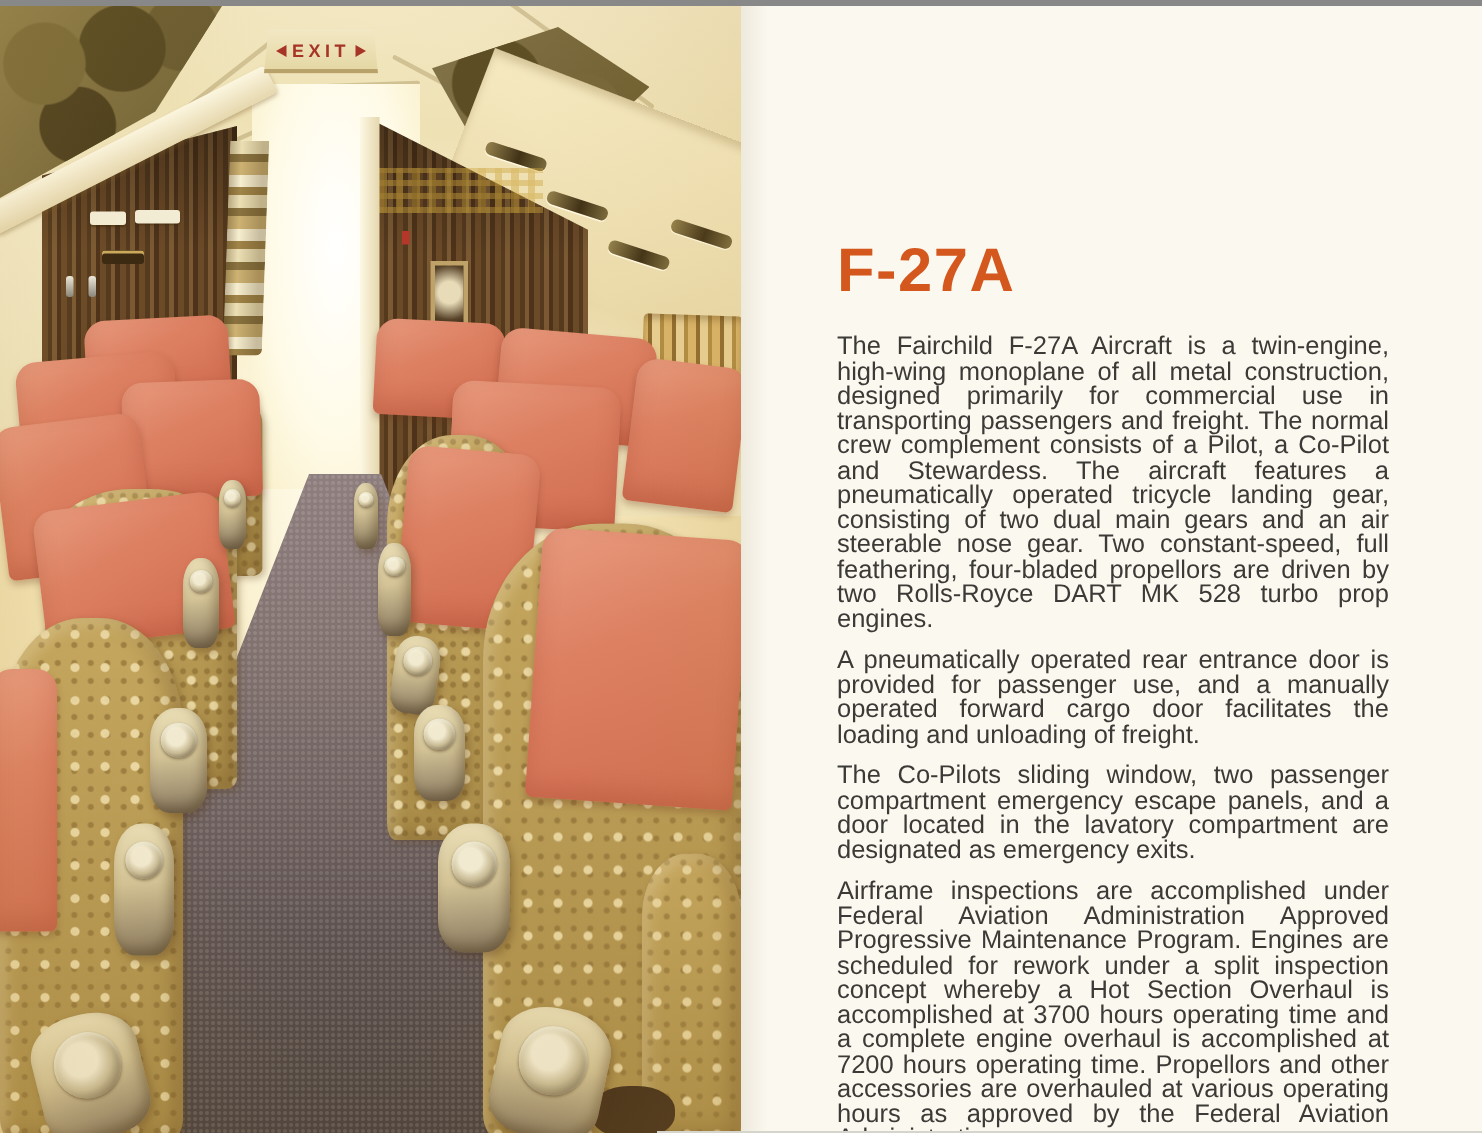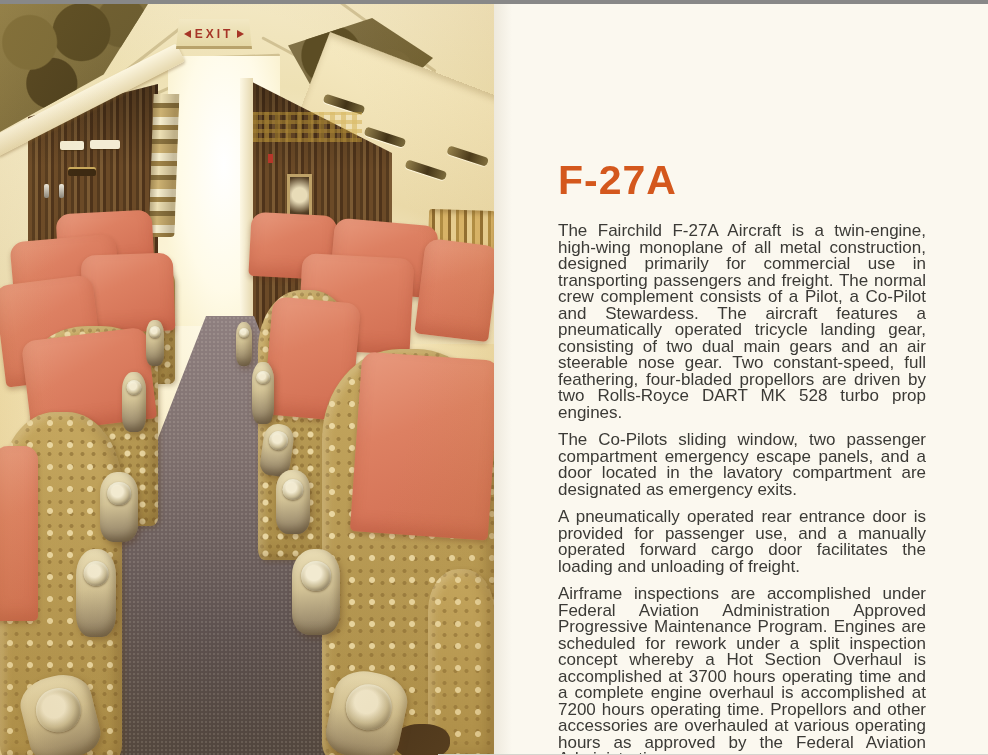--- a/index.html
+++ b/index.html
@@ -244,19 +244,19 @@
       </div>
 
     <div class="shadow-blob"></div>
   </div>
 
   <div class="gutter"></div>
 
   <div class="content">
     <h1 class="article-title">F-27A</h1>
     <p>The Fairchild F-27A Aircraft is a twin-engine, high-wing monoplane of all metal construction, designed primarily for commercial use in transporting passengers and freight. The normal crew complement consists of a Pilot, a Co-Pilot and Stewardess. The aircraft features a pneumatically operated tricycle landing gear, consisting of two dual main gears and an air steerable nose gear. Two constant-speed, full feathering, four-bladed propellors are driven by two Rolls-Royce DART MK 528 turbo prop engines.</p>
+    <p>A pneumatically operated rear entrance door is provided for passenger use, and a manually operated forward cargo door facilitates the loading and unloading of freight.</p>
     <p>The Co-Pilots sliding window, two passenger compartment emergency escape panels, and a door located in the lavatory compartment are designated as emergency exits.</p>
-    <p>A pneumatically operated rear entrance door is provided for passenger use, and a manually operated forward cargo door facilitates the loading and unloading of freight.</p>
     <p>Airframe inspections are accomplished under Federal Aviation Administration Approved Progressive Maintenance Program. Engines are scheduled for rework under a split inspection concept whereby a Hot Section Overhaul is accomplished at 3700 hours operating time and a complete engine overhaul is accomplished at 7200 hours operating time. Propellors and other accessories are overhauled at various operating hours as approved by the Federal Aviation Administration.</p>
   </div>
 
   <div class="scan-strip"></div>
 </div>
 
 </body></html>

